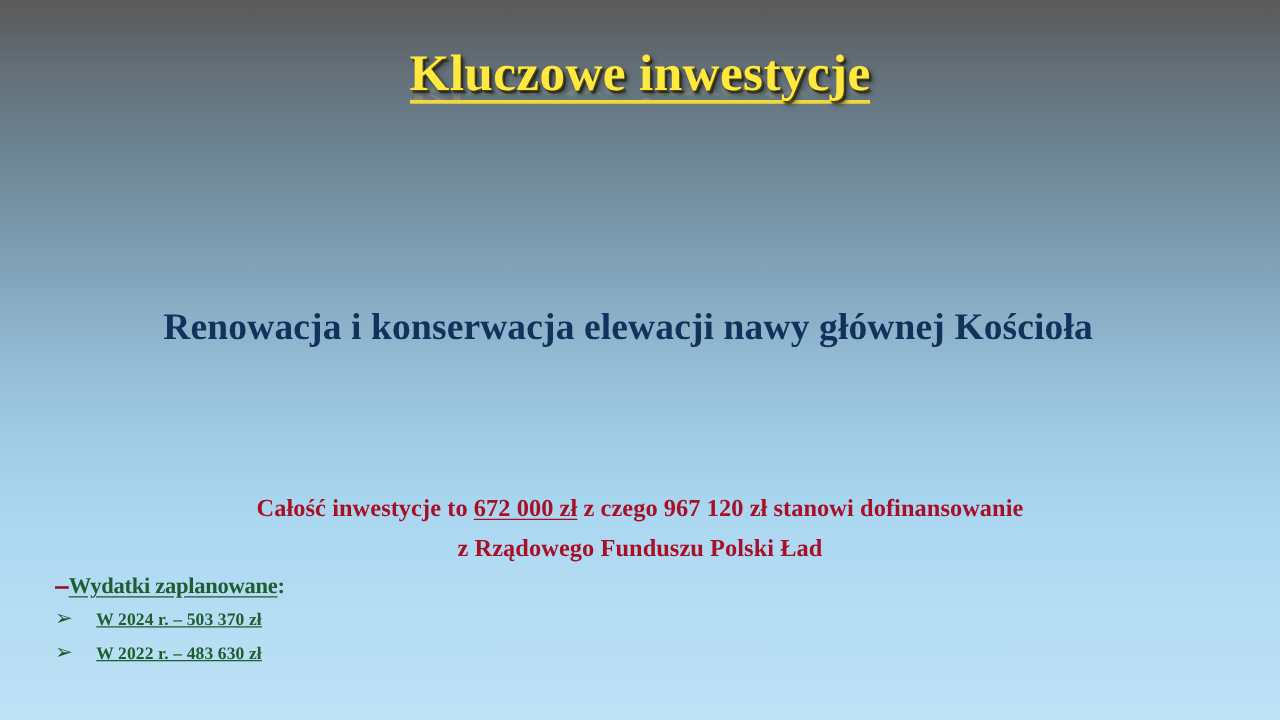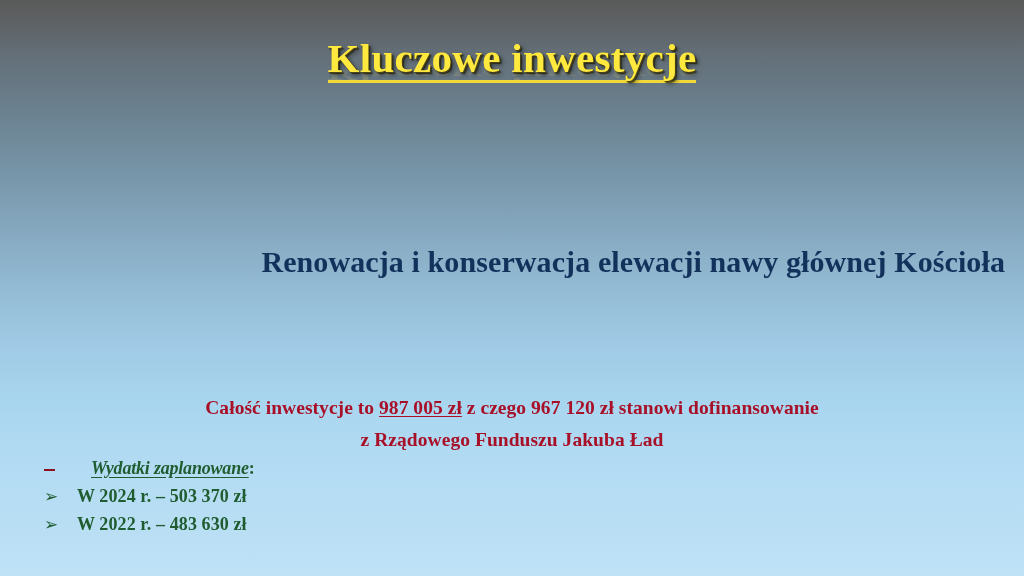--- a/index.html
+++ b/index.html
@@ -76,21 +76,21 @@
     mask-image: linear-gradient(to top, rgba(0,0,0,0) 10%, rgba(0,0,0,0.55) 75%, rgba(0,0,0,0.85) 100%);
     filter: blur(0.6px);
   }
 
   
   .main-heading {
     position: absolute;
     top: 240px;
     left: 0;
     width: 1005px;
-    text-align: right;
+    text-align: center;
     color: #12325c;
     font-size: 30px;
     font-weight: bold;
     line-height: 1.47;
     letter-spacing: 0.1px;
   }
 
   
   .funding-block {
     position: absolute;
@@ -127,26 +127,24 @@
   }
 
   .expenses-title .lead-rule {
     display: inline-block;
     width: 11px;
     border-bottom: 2px solid #8d1020;
     vertical-align: 3px;
   }
 
   .expenses-title .label {
-    font-style: italic;
     text-decoration: underline;
     text-decoration-color: #1f5c2f;
     text-underline-offset: 3px;
     letter-spacing: -0.2px;
-    margin-left: 36px;
   }
 
   .expenses-title .colon {
     font-style: normal;
   }
 
   .expense-row {
     display: flex;
     align-items: baseline;
     margin-top: 10px;
@@ -156,44 +154,45 @@
   .expense-bullet {
     width: 33px;
     flex: 0 0 33px;
     font-size: 17px;
     line-height: 1;
     color: #1f5c2f;
     font-family: "DejaVu Sans", sans-serif;
   }
 
   .expense-label {
-    font-size: 18px;
+    font-size: 14px;
     letter-spacing: 0.1px;
+    text-decoration: underline;
   }
 </style>
 </head>
 <body>
 
 <div id="slide">
 
   <div class="title-reflection">
     <span class="title-text">Kluczowe inwestycje</span>
   </div>
 
   <div class="title-block">
     <span class="title-text">Kluczowe inwestycje</span>
   </div>
 
   <div class="main-heading">
     <div>Renowacja i konserwacja elewacji nawy głównej Kościoła</div>
   </div>
 
   <div class="funding-block">
-    <div><span>Całość inwestycje to </span><span class="funding-amount">987 005 zł</span><span> z czego 967 120 zł stanowi dofinansowanie</span></div>
-    <div>z Rządowego Funduszu Jakuba Ład</div>
+    <div><span>Całość inwestycje to </span><span class="funding-amount">672 000 zł</span><span> z czego 967 120 zł stanowi dofinansowanie</span></div>
+    <div>z Rządowego Funduszu Polski Ład</div>
   </div>
 
   <div class="expenses-block">
     <div class="expenses-title"><span class="lead-rule"></span><span class="label">Wydatki zaplanowane</span><span class="colon">:</span></div>
 
     <div class="expense-row">
       <span class="expense-bullet">➢</span>
       <span class="expense-label">W 2024 r. – 503 370 zł</span>
     </div>
 

